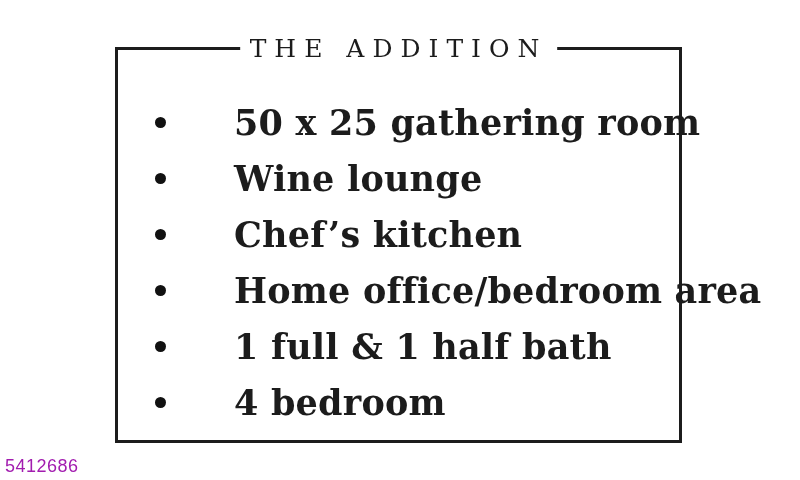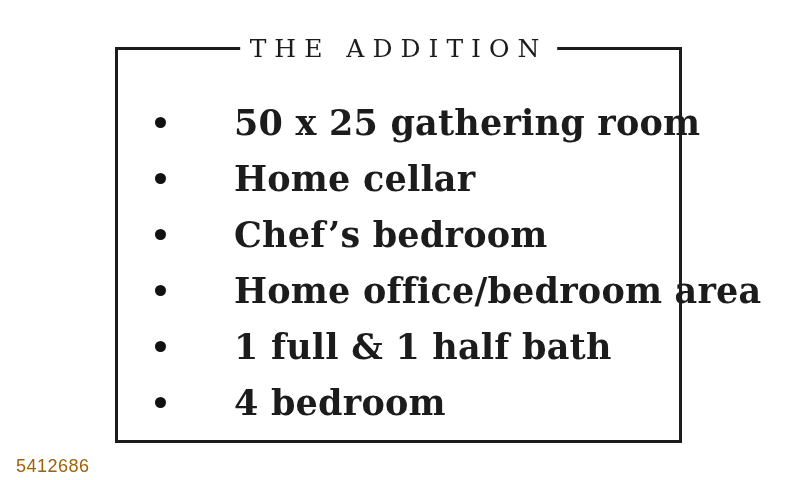--- a/index.html
+++ b/index.html
@@ -58,25 +58,25 @@
   }
   .item-label{
     font-size:35px;
     font-weight:700;
     letter-spacing:0.2px;
     white-space:nowrap;
     line-height:1;
   }
   .listing-id{
     position:absolute;
-    left:16px;top:456px;
+    left:5px;top:456px;
     font-family:"Liberation Sans","DejaVu Sans",sans-serif;
     font-size:18px;
     font-weight:400;
-    color:#a16207;
+    color:#a21caf;
     letter-spacing:0.5px;
     text-align:center;
   }
 </style>
 </head>
 <body>
 
 <div class="canvas">
 
   <div class="feature-box">
@@ -85,26 +85,26 @@
 
     <div class="feature-list">
 
       <div class="list-item">
         <span class="bullet-icon"></span>
         <span class="item-label">50 x 25 gathering room</span>
       </div>
 
       <div class="list-item">
         <span class="bullet-icon"></span>
-        <span class="item-label">Home cellar</span>
+        <span class="item-label">Wine lounge</span>
       </div>
 
       <div class="list-item">
         <span class="bullet-icon"></span>
-        <span class="item-label">Chef’s bedroom</span>
+        <span class="item-label">Chef’s kitchen</span>
       </div>
 
       <div class="list-item">
         <span class="bullet-icon"></span>
         <span class="item-label">Home office/bedroom area</span>
       </div>
 
       <div class="list-item">
         <span class="bullet-icon"></span>
         <span class="item-label">1 full &amp; 1 half bath</span>

